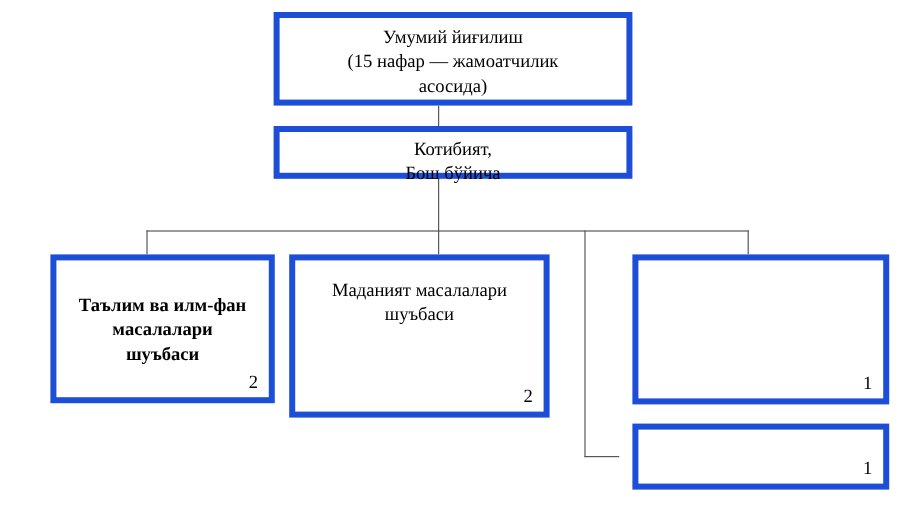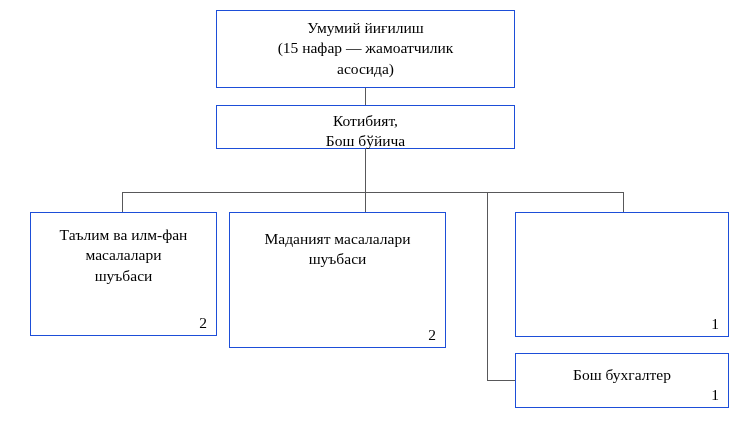--- a/index.html
+++ b/index.html
@@ -11,22 +11,23 @@
     position: relative;
     width: 753px;
     height: 427px;
     background: #ffffff;
     font-family: "Liberation Serif", "DejaVu Serif", serif;
     overflow: hidden;
   }
   .node {
     position: absolute;
     box-sizing: border-box;
-    border: 1px solid #1d4ed8;
+    border: 5px solid #1d4ed8;
     background: #ffffff;
+    margin-left: 12px;
   }
   .node-text {
     position: absolute;
     left: 0;
     right: 0;
     text-align: center;
     font-size: 15.5px;
     line-height: 1.32;
     color: #000000;
     white-space: pre-line;
@@ -40,21 +41,21 @@
     color: #000000;
   }
   
   #node-assembly   { left: 216px; top: 10px;  width: 299px; height: 78px; }
   #node-assembly .node-text { top: 7px; }
 
   #node-secretariat{ left: 216px; top: 105px; width: 299px; height: 44px; }
   #node-secretariat .node-text { top: 5px; }
 
   #node-education  { left: 30px;  top: 212px; width: 187px; height: 124px; }
-  #node-education .node-text { top: 12px; }
+  #node-education .node-text { top: 28px; font-weight: bold; }
 
   #node-culture    { left: 229px; top: 212px; width: 217px; height: 136px; }
   #node-culture .node-text { top: 16px; }
 
   #node-ict        { left: 515px; top: 212px; width: 214px; height: 125px; }
   #node-ict .node-text { top: 14px; }
 
   #node-accountant { left: 515px; top: 353px; width: 214px; height: 55px; }
   #node-accountant .node-text { top: 11px; }
 
@@ -111,17 +112,16 @@
     <div class="node-text">Маданият масалалари
 шуъбаси</div>
     <div class="node-count">2</div>
   </div>
 
   <div class="node" id="node-ict">
     <div class="node-count">1</div>
   </div>
 
   <div class="node" id="node-accountant">
-    <div class="node-text">Бош бухгалтер</div>
     <div class="node-count">1</div>
   </div>
 
 </div>
 
 </body></html>

